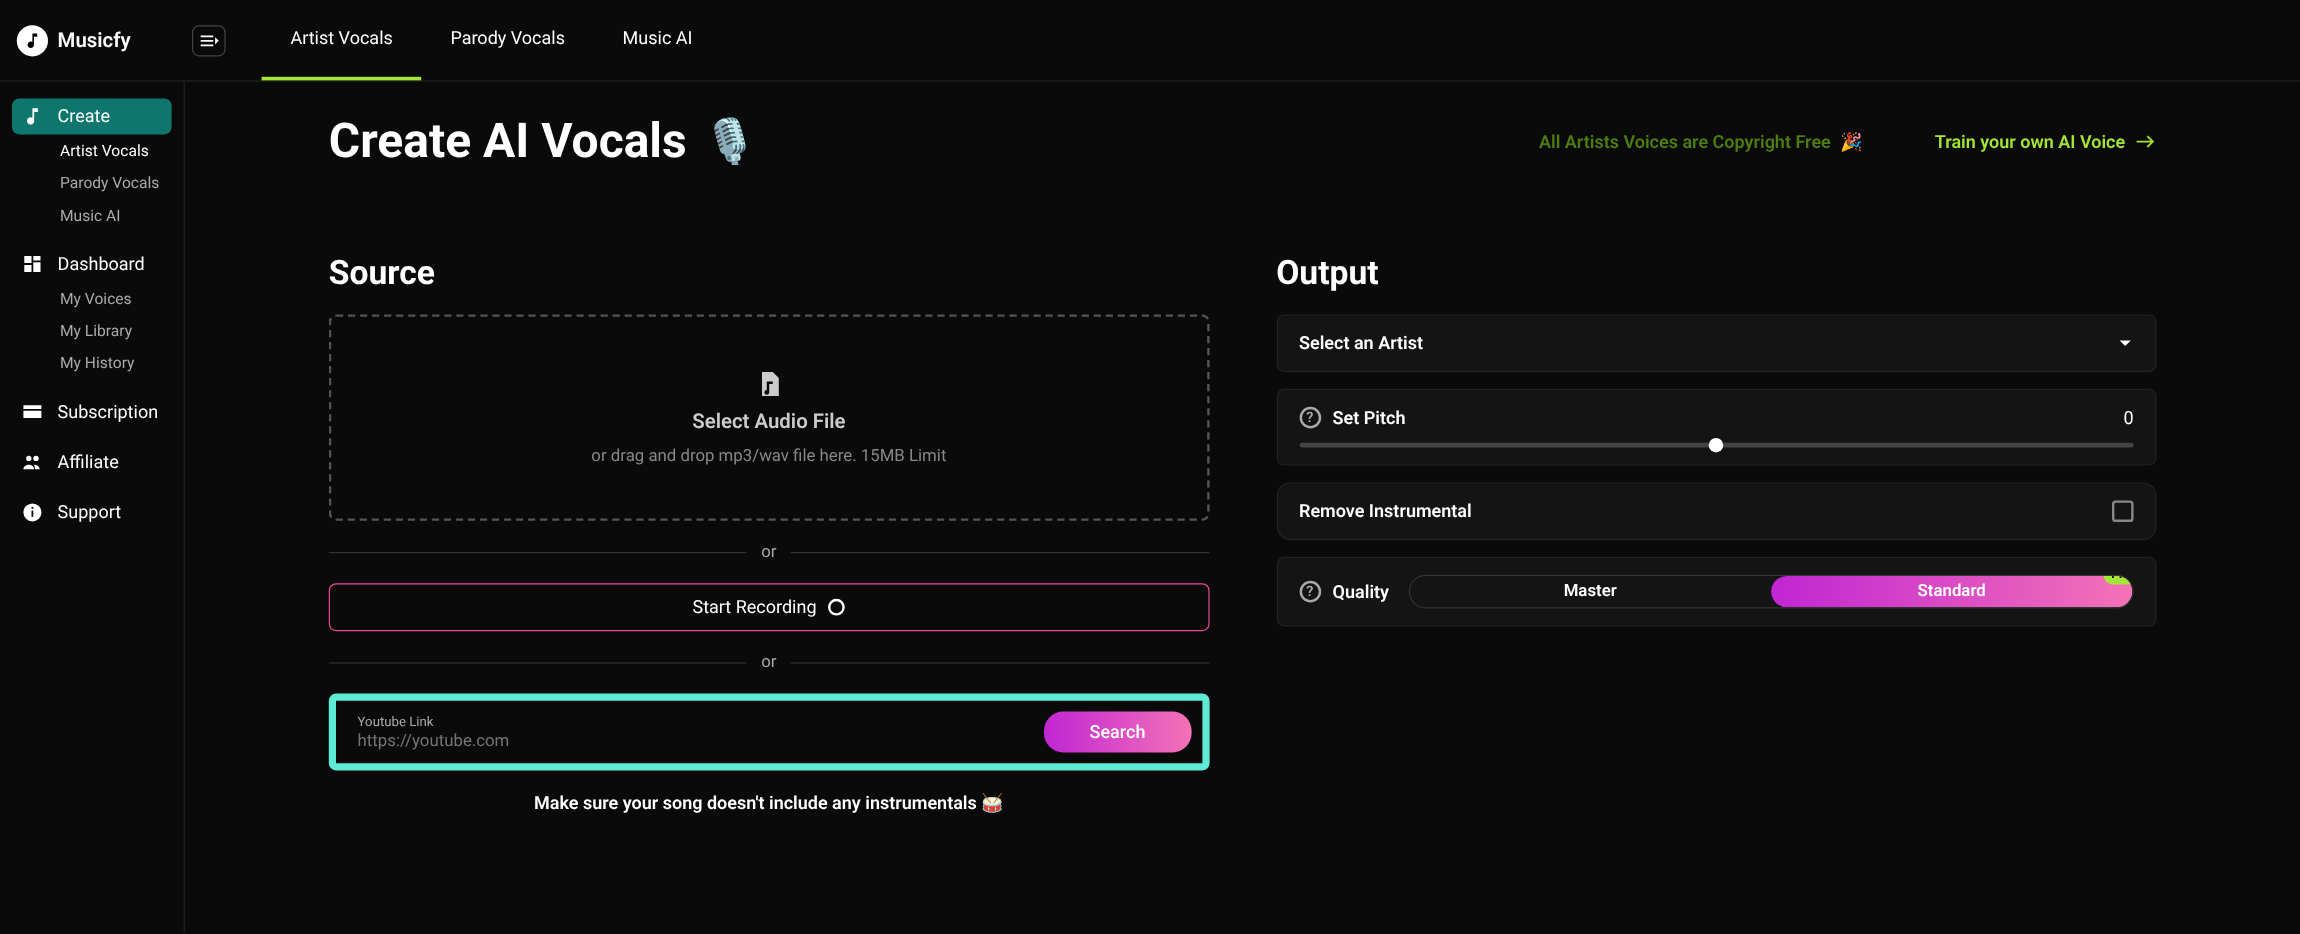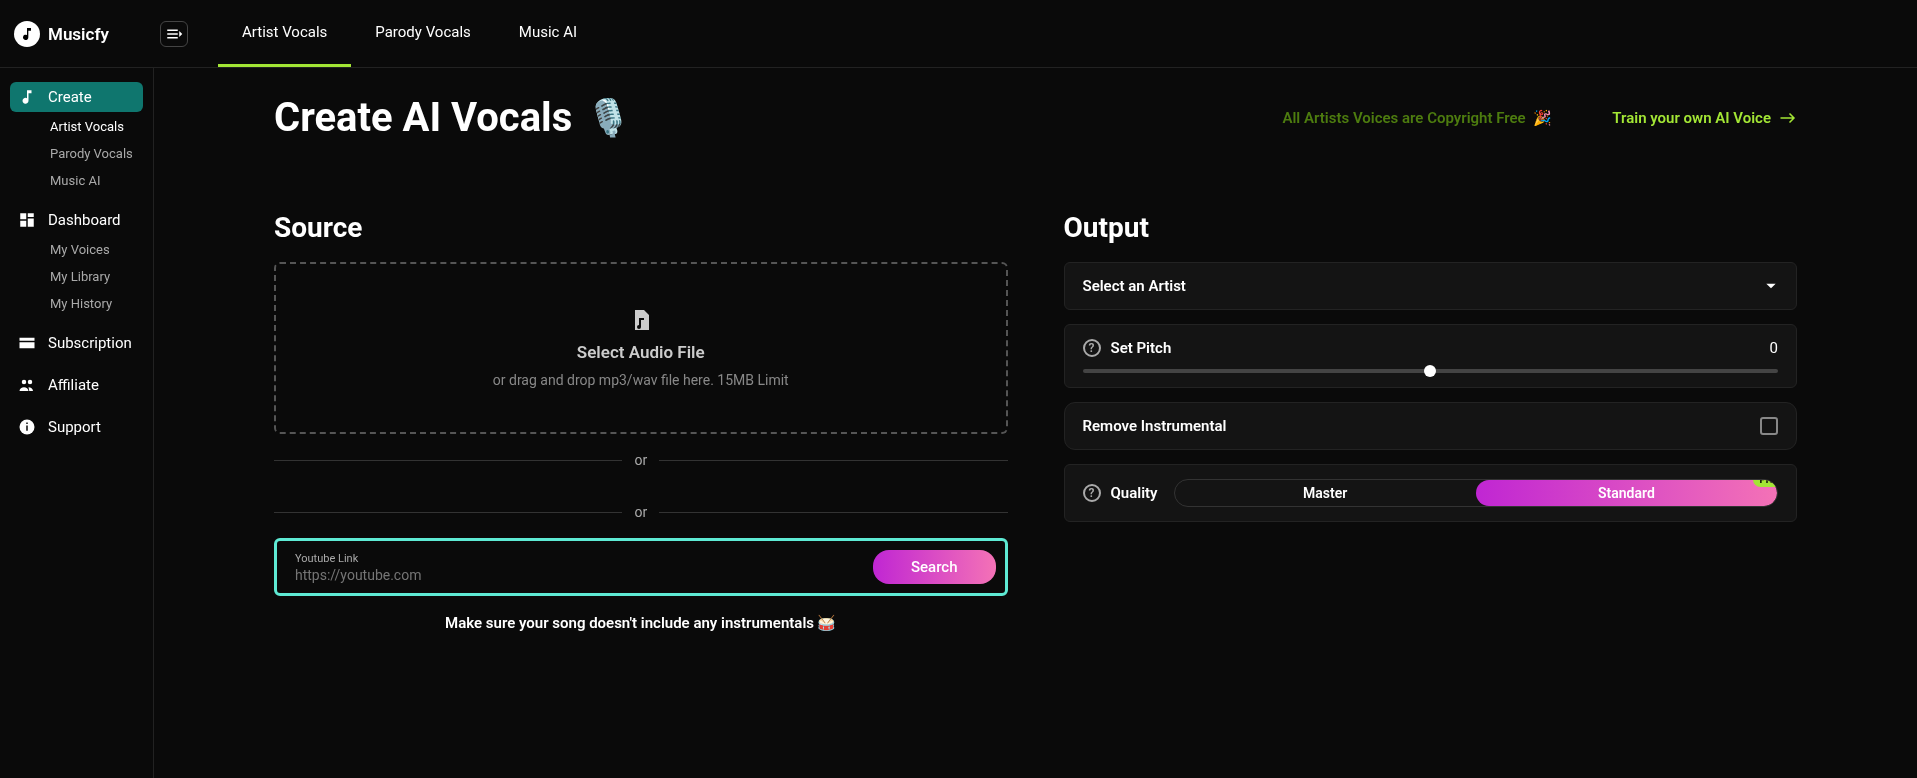--- a/index.html
+++ b/index.html
@@ -210,21 +210,21 @@
       font-size: 15px;
       cursor: pointer;
     }
     .record-dot {
       width: 14px;
       height: 14px;
       border: 2px solid #fff;
       border-radius: 50%;
     }
     .youtube-box {
-      border: 3px solid #5eead4;
+      border: 6px solid #5eead4;
       border-radius: 6px;
       padding: 9px 9px 9px 18px;
       display: flex;
       align-items: center;
       gap: 12px;
     }
     .youtube-field { flex: 1; display: flex; flex-direction: column; gap: 2px; }
     .youtube-label { font-size: 11px; color: #aaa; }
     .youtube-input {
       background: transparent;
@@ -466,20 +466,24 @@
           <div class="dropzone-title">Select Audio File</div>
           <div class="dropzone-sub">or drag and drop mp3/wav file here. 15MB Limit</div>
         </div>
 
         <div class="or-divider">
           <div class="or-line"></div>
           <span>or</span>
           <div class="or-line"></div>
         </div>
 
+        <div class="record-btn">
+          <span>Start Recording</span>
+          <span class="record-dot"></span>
+        </div>
 
         <div class="or-divider">
           <div class="or-line"></div>
           <span>or</span>
           <div class="or-line"></div>
         </div>
 
         <div class="youtube-box">
           <div class="youtube-field">
             <span class="youtube-label">Youtube Link</span>

